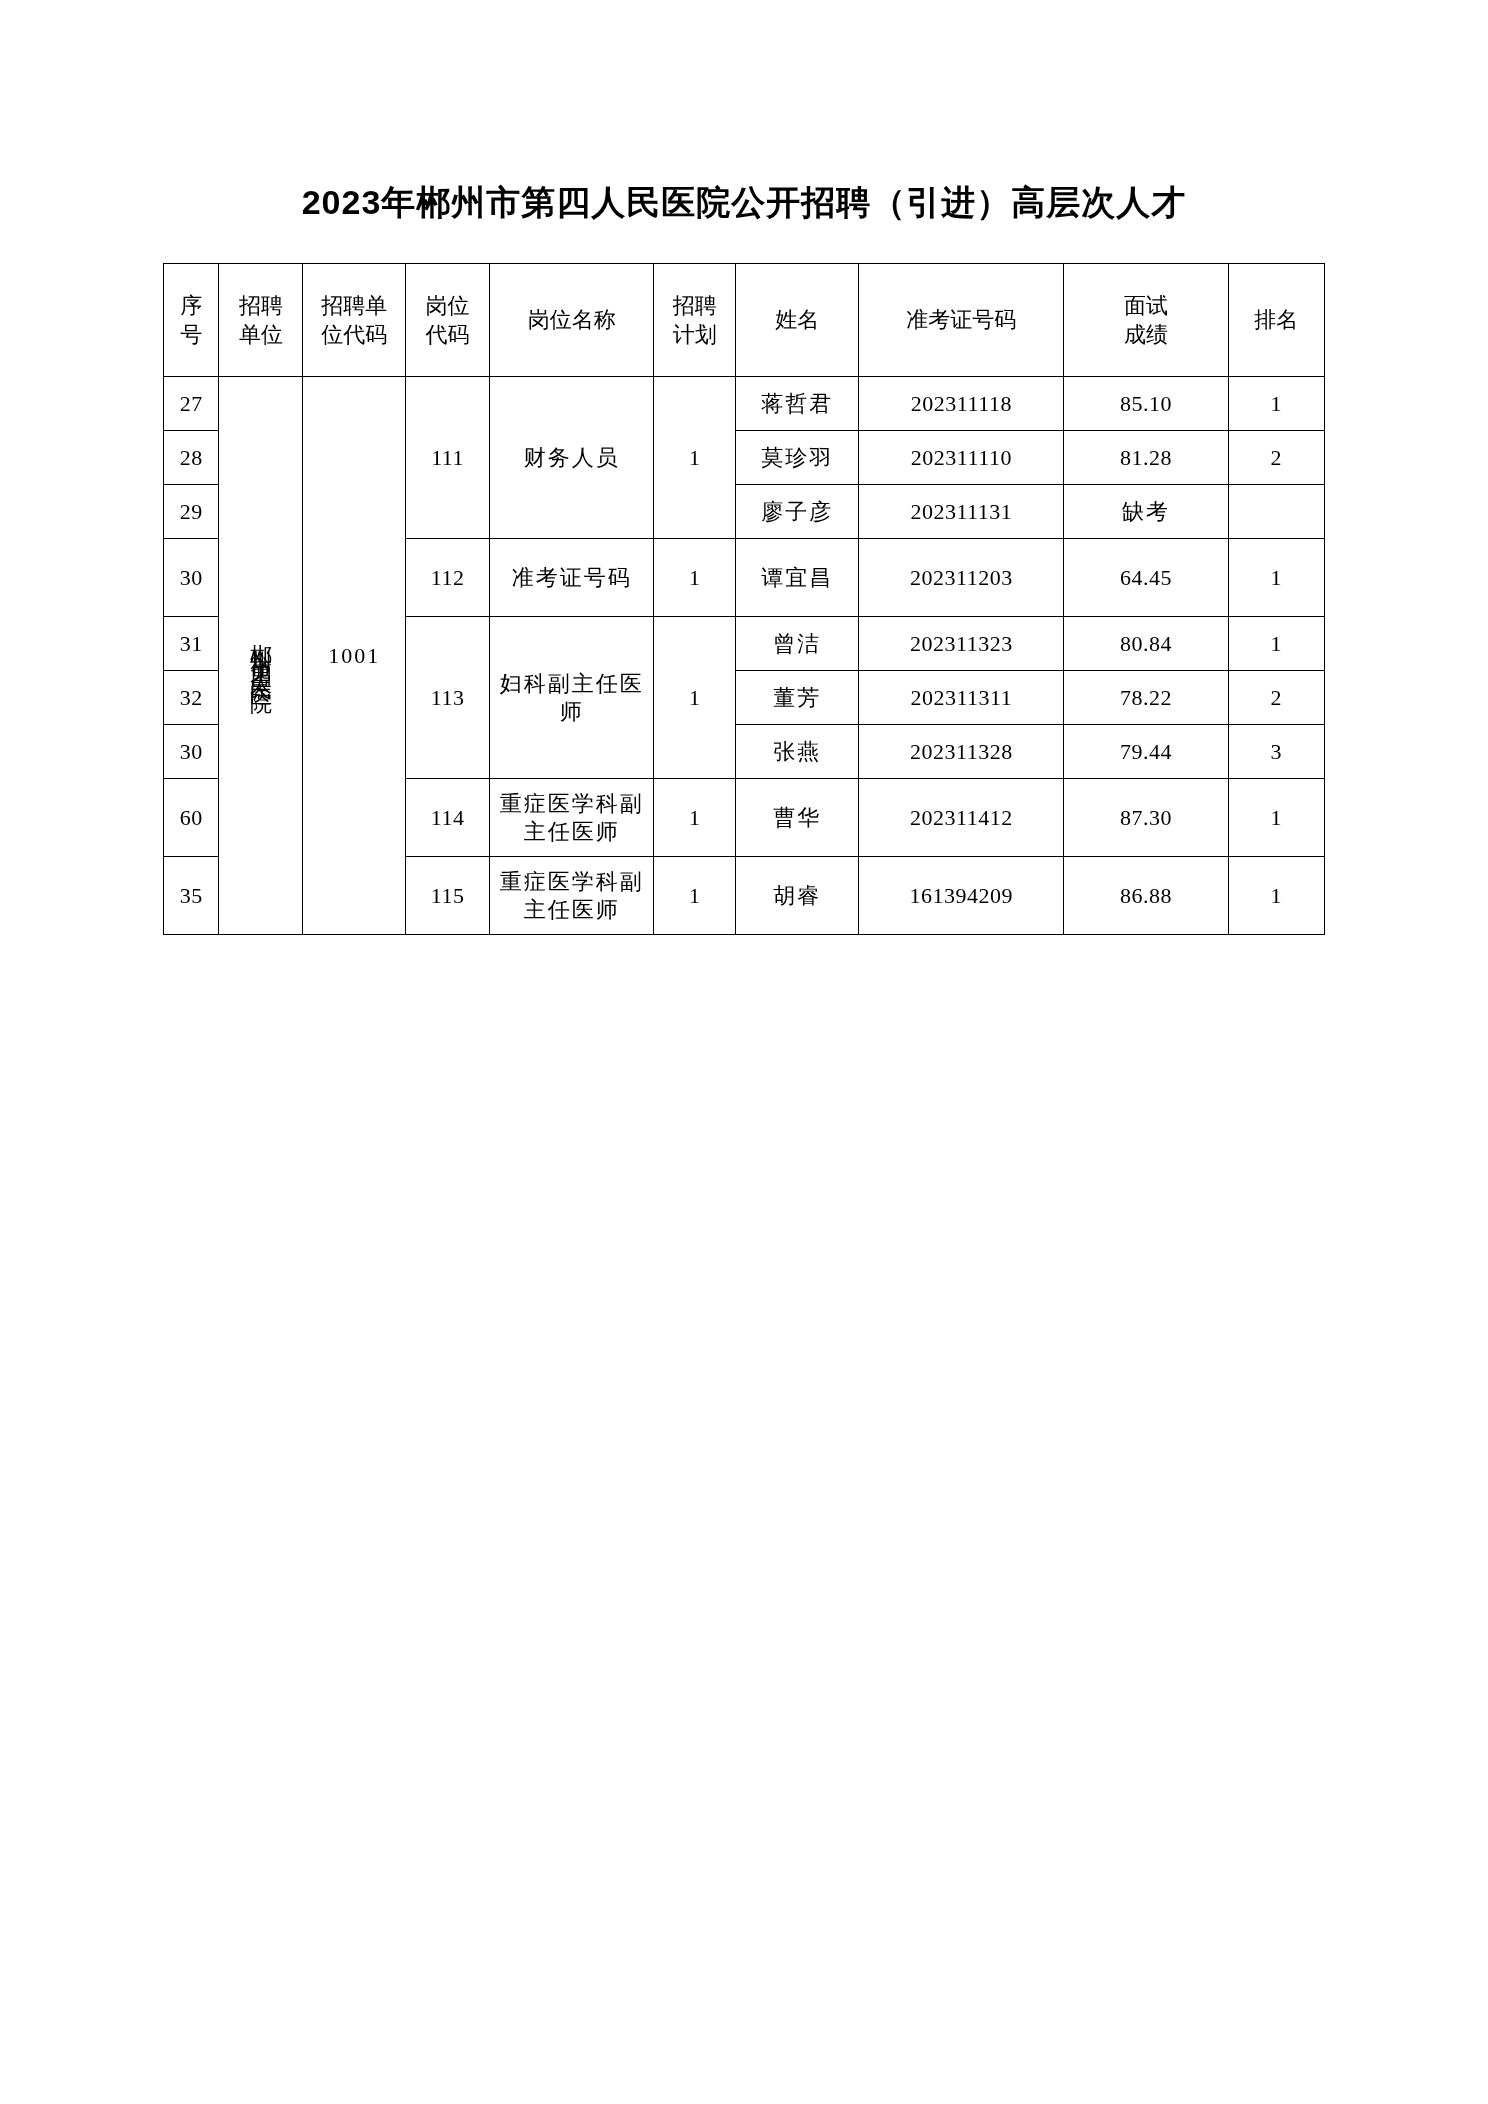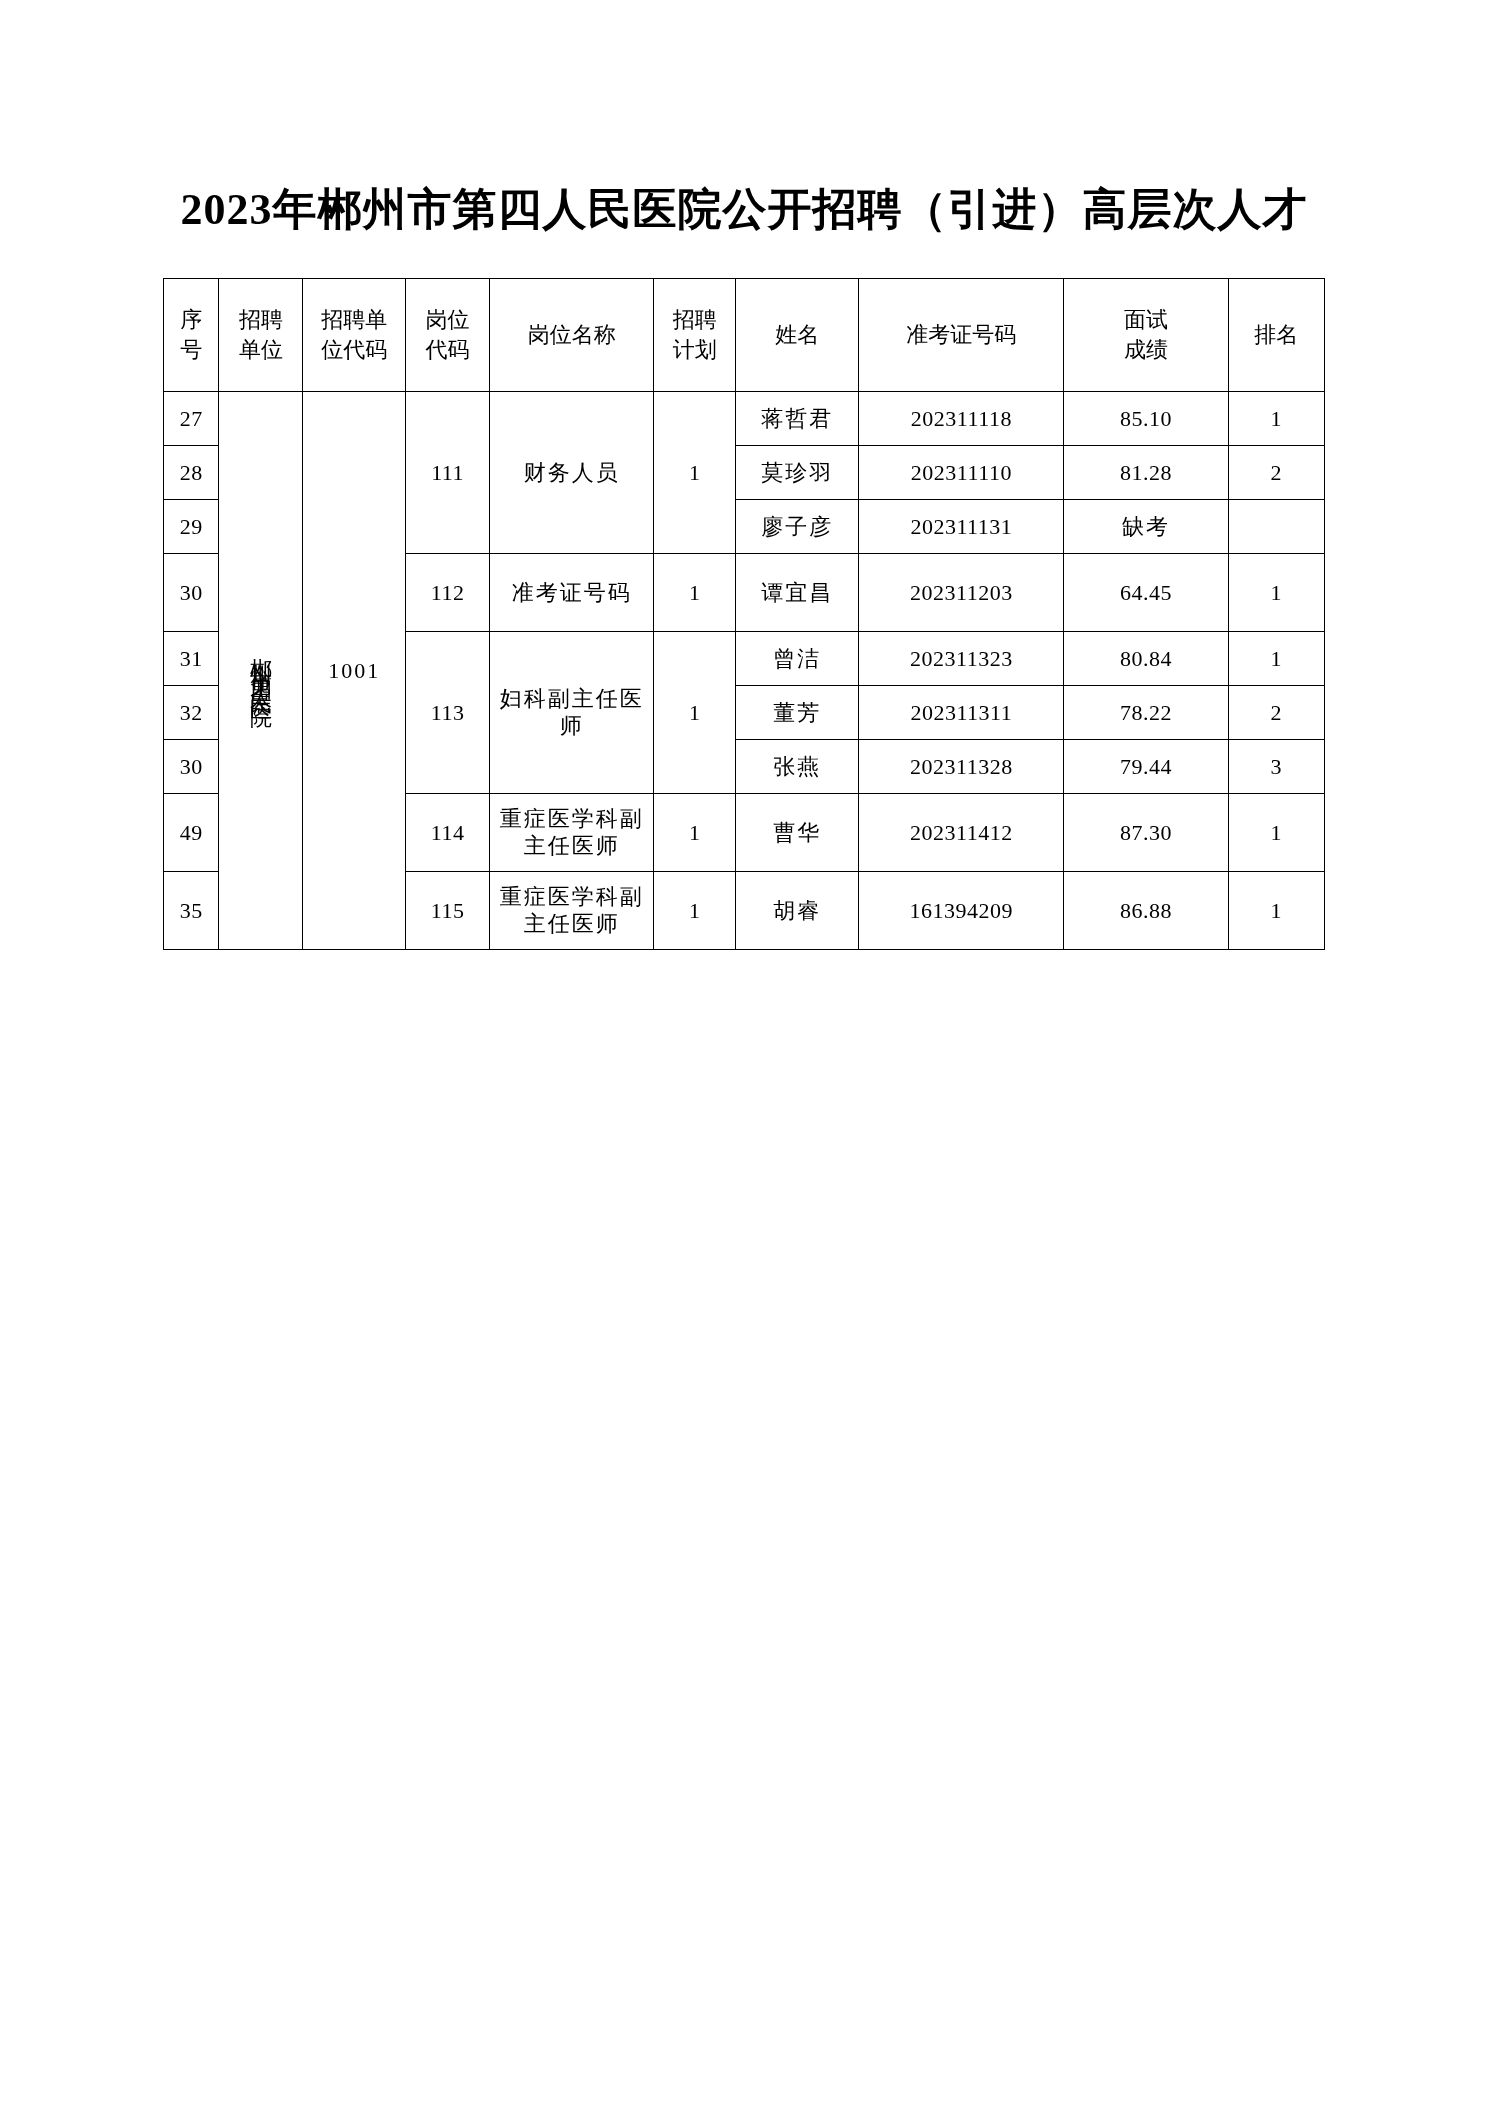--- a/index.html
+++ b/index.html
@@ -20,23 +20,23 @@
     box-sizing: border-box;
     padding: 0;
     position: relative;
   }
   .title-block {
     text-align: center;
     padding-top: 178px;
     line-height: 1.45;
   }
   .title-line {
-    font-family: Liberation Serif, serif;
+    font-family: Liberation Sans, sans-serif;
     font-weight: bold;
-    font-size: 44px;
+    font-size: 34px;
     letter-spacing: 1px;
     display: block;
   }
   .table-wrap {
     margin: 0 auto;
     margin-top: 36px;
     width: 1162px;
   }
   table.grid {
     border-collapse: collapse;
@@ -223,21 +223,21 @@
 
         <tr class="row-h">
           <td class="num">30</td>
           <td class="name">张燕</td>
           <td class="ticket">202311328</td>
           <td class="score">79.44</td>
           <td class="rank">3</td>
         </tr>
 
         <tr class="row-h2">
-          <td class="num">49</td>
+          <td class="num">60</td>
           <td class="code">114</td>
           <td class="job">重症医学科副主任医师</td>
           <td class="plan">1</td>
           <td class="name">曹华</td>
           <td class="ticket">202311412</td>
           <td class="score">87.30</td>
           <td class="rank">1</td>
         </tr>
 
         <tr class="row-h2">

